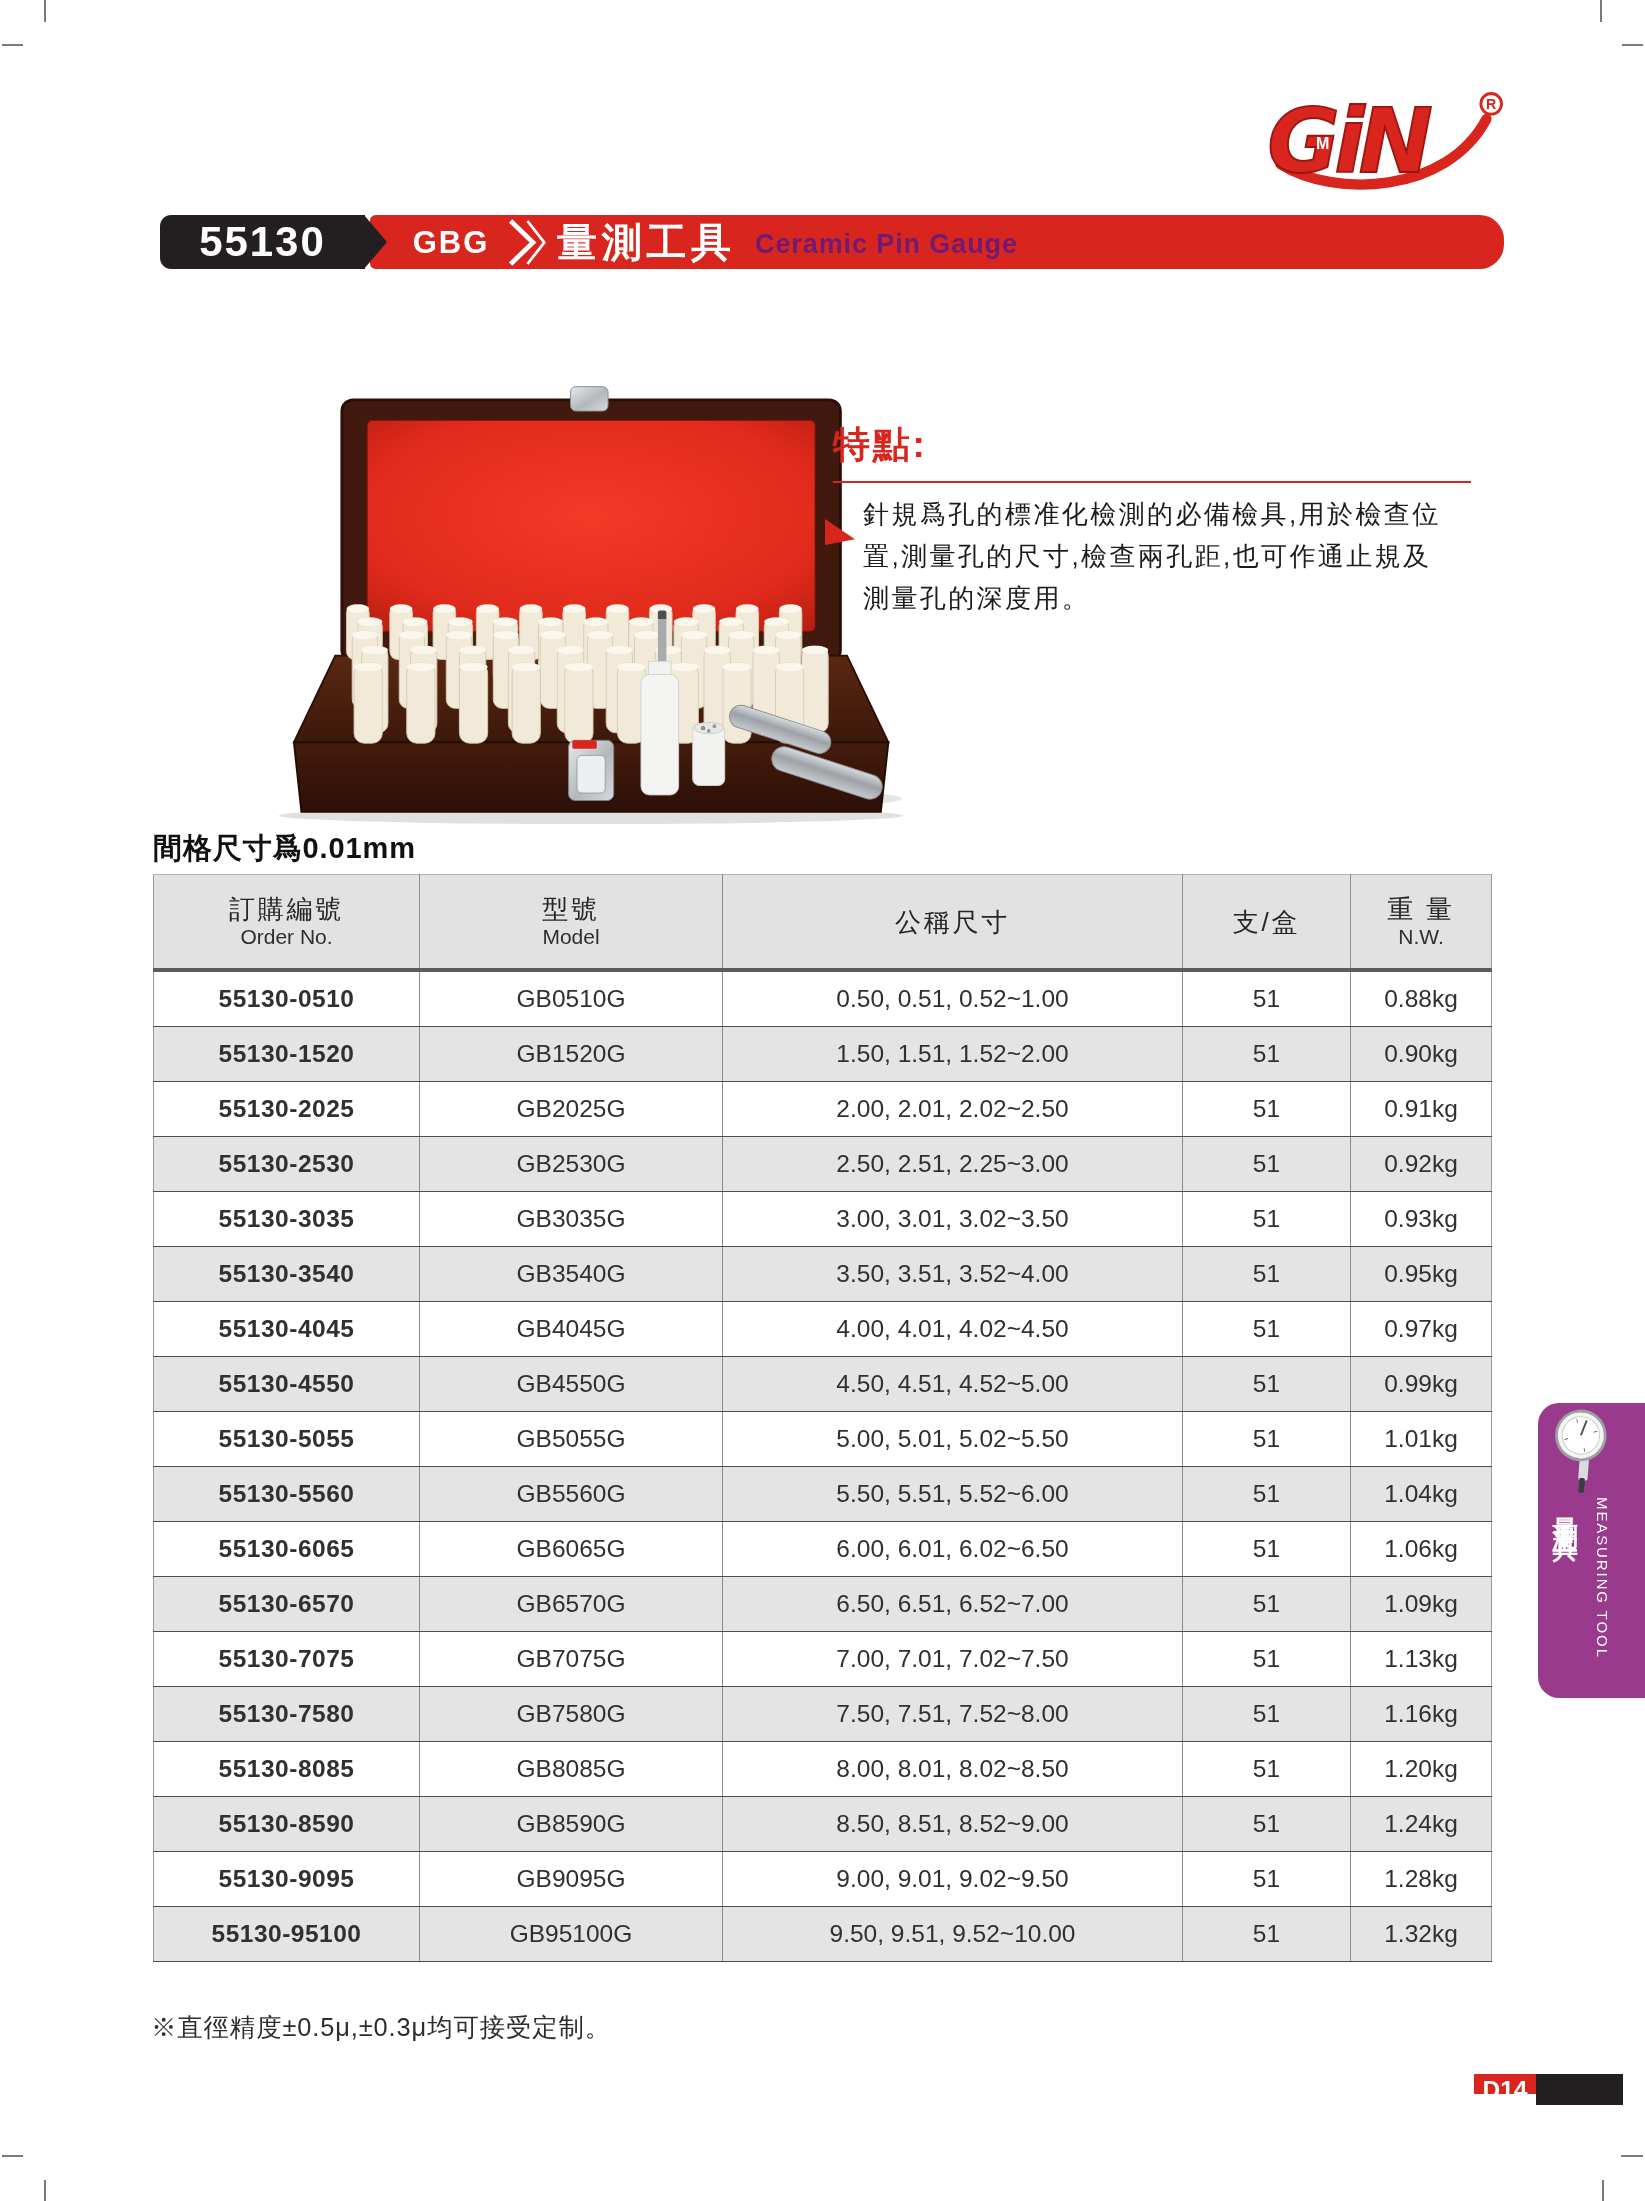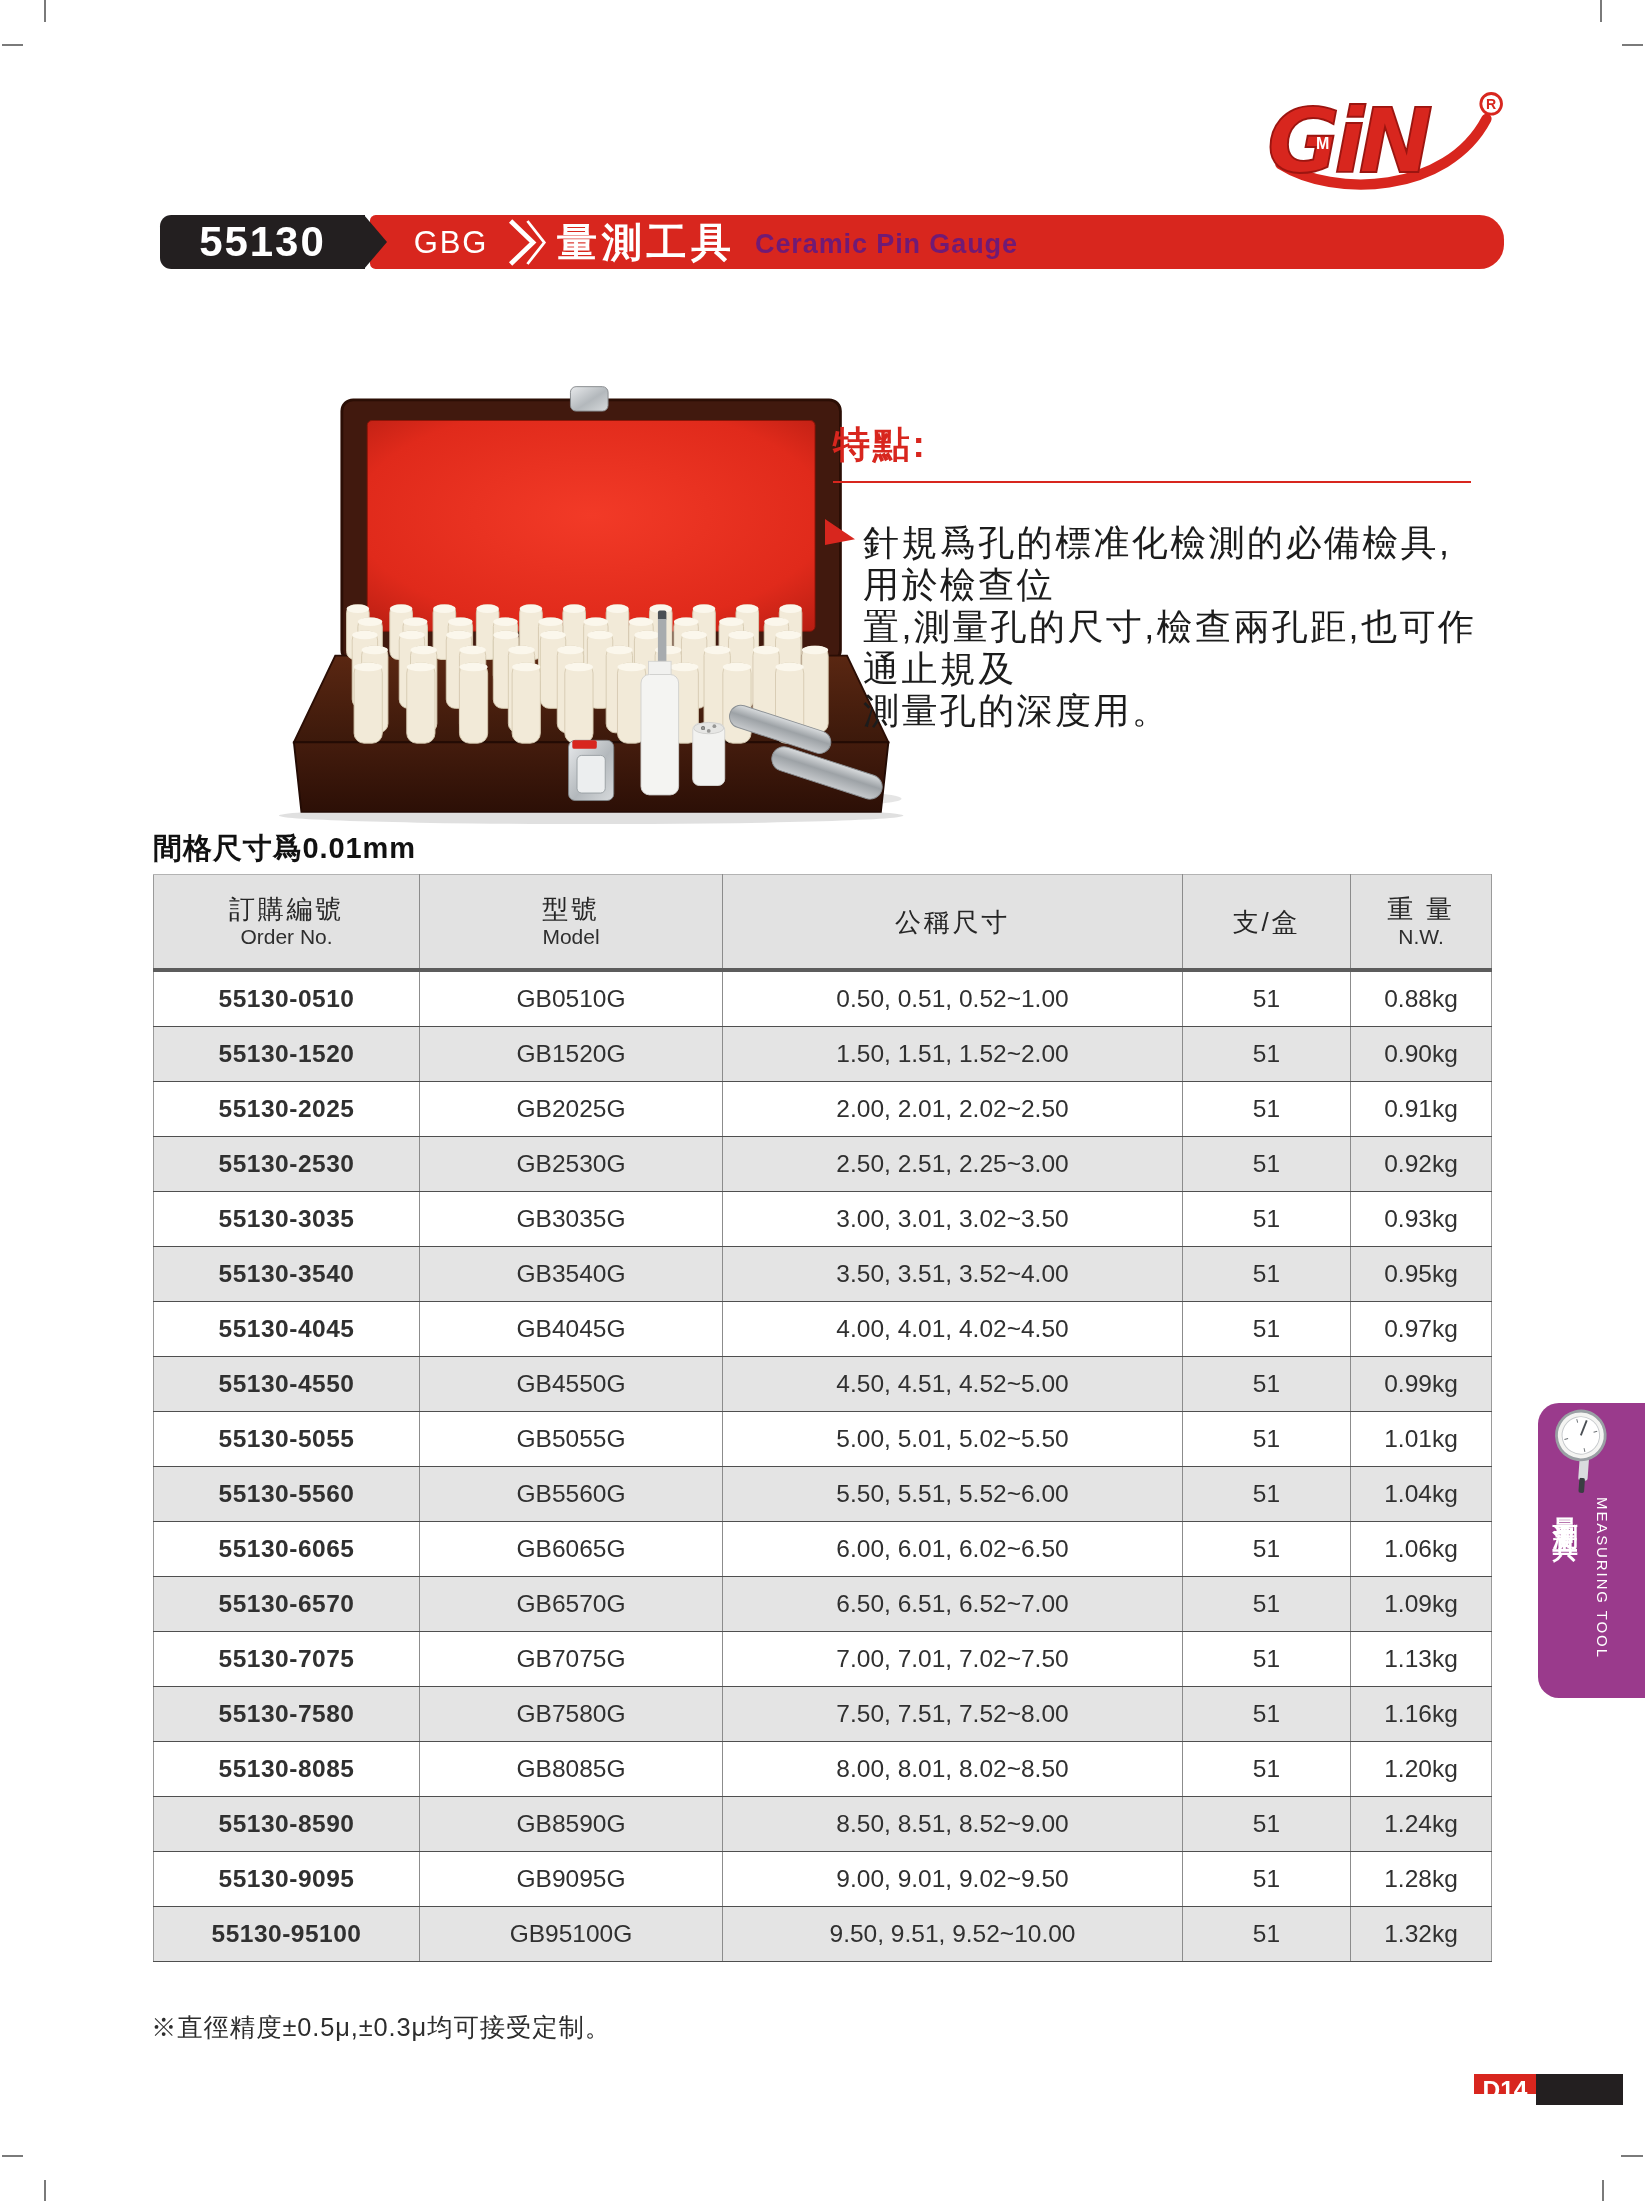--- a/index.html
+++ b/index.html
@@ -17,37 +17,37 @@
            background:#d8261e;border-radius:5.6px 24.5px 24.5px 5.6px;}
   .code-box{position:absolute;left:160px;top:215px;width:205px;height:54px;
             background:#231f20;border-radius:11.3px 0 0 11.3px;}
   .code-tip{position:absolute;left:364px;top:215px;width:0;height:0;
             border-top:27px solid transparent;border-bottom:27px solid transparent;
             border-left:23.5px solid #231f20;}
   .code-text{position:absolute;left:160px;top:215px;width:205px;height:46px;
              line-height:54px;text-align:center;color:#fff;font-size:42px;
              font-weight:bold;letter-spacing:1.9px;}
   .gbg{position:absolute;left:399px;top:215px;width:104px;height:72px;line-height:55px;
-       text-align:center;color:#fff;font-size:31px;font-weight:normal;letter-spacing:1.9px;}
+       text-align:center;color:#fff;font-size:31px;font-weight:bold;letter-spacing:1.9px;}
   .chev{position:absolute;left:505px;top:218px;}
   .title-zh{position:absolute;left:557px;top:215px;height:54px;line-height:54px;
             color:#fff;font-size:40px;letter-spacing:4.7px;font-weight:bold;}
   .title-en{position:absolute;left:755px;top:215px;height:54px;line-height:59px;
             color:#701a75;font-size:27px;font-weight:bold;letter-spacing:0.9px;}
 
   
   .photo{position:absolute;left:252px;top:381px;width:746px;height:444px;}
 
   
   .feat-title{position:absolute;left:833px;top:420px;color:#d8261e;font-size:37px;
               font-weight:bold;letter-spacing:2.8px;}
   .feat-line{position:absolute;left:833px;top:481px;width:638px;height:1.9px;background:#d8261e;}
   .feat-tri{position:absolute;left:825px;top:519px;width:30px;height:26px;background:#d8261e;
             clip-path:polygon(0 0,100% 78%,0 100%);}
-  .feat-text{position:absolute;left:863px;top:522px;width:621px;font-size:36px;
+  .feat-text{position:absolute;left:863px;top:493px;width:621px;font-size:26px;
              line-height:42px;letter-spacing:2.4px;color:#1c1c1c;}
 
   
   .tbl-note{position:absolute;left:153px;top:829px;font-size:29px;font-weight:bold;
             color:#111;letter-spacing:0.9px;}
   table.gauge{position:absolute;left:153px;top:874px;width:1337px;border-collapse:collapse;
               table-layout:fixed;}
   table.gauge th{height:71px;background:#e2e2e2;border-top:0.9px solid #b3b3b3;
                  border-bottom:4.7px solid #5c5c5c;border-left:1.9px solid #8c8c8c;
                  border-right:1.9px solid #8c8c8c;font-weight:normal;padding:11px;}

